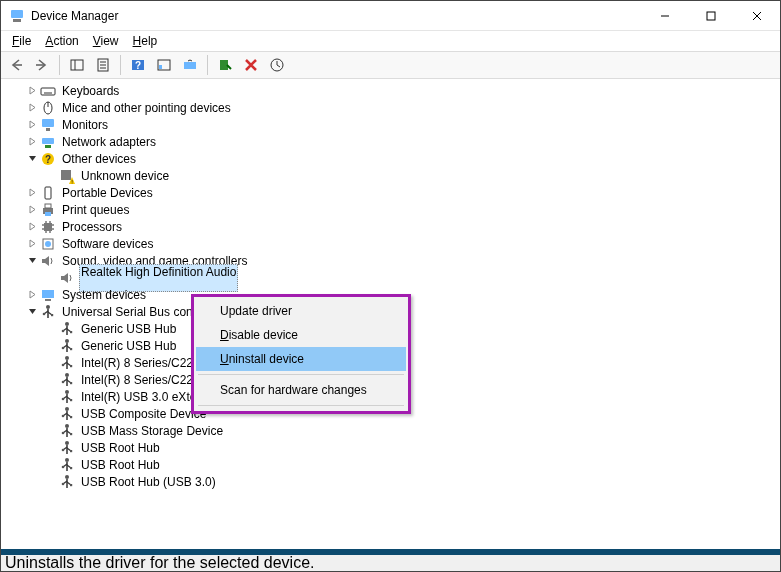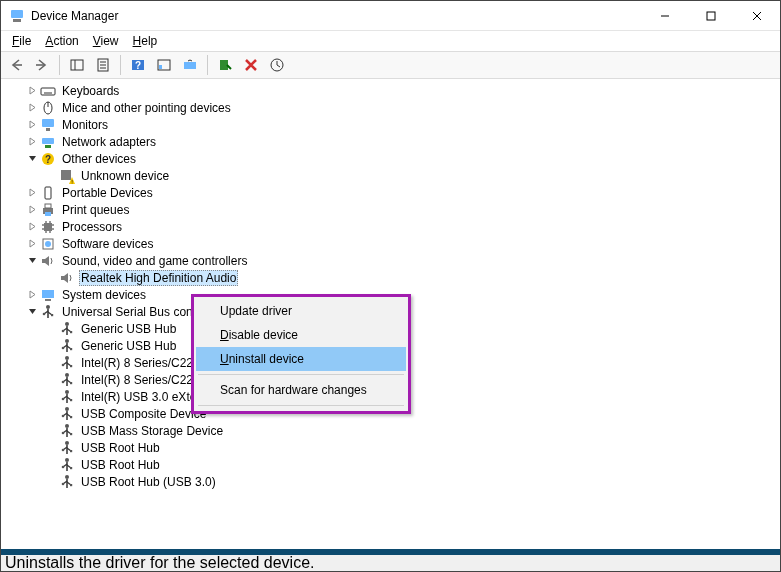--- a/index.html
+++ b/index.html
@@ -102,21 +102,21 @@
   .nicon svg { width: 16px; height: 16px; }
   .node .label {
     padding: 0 2px;
     height: 16px;
     line-height: 16px;
   }
   .node.selected .label {
     background: #cce8ff;
     border: 1px dotted #888;
     padding: 0 1px;
-    height: 16px;
+    height: 28px;
     line-height: 14px;
   }
   .indent1 { padding-left: 19px; }
   .indent2 { padding-left: 38px; }
   
   .ctxmenu {
     position: absolute;
     background: #f2f2f2;
     border: 3px solid #a21caf;
     box-shadow: 2px 2px 3px rgba(0,0,0,0.25);

